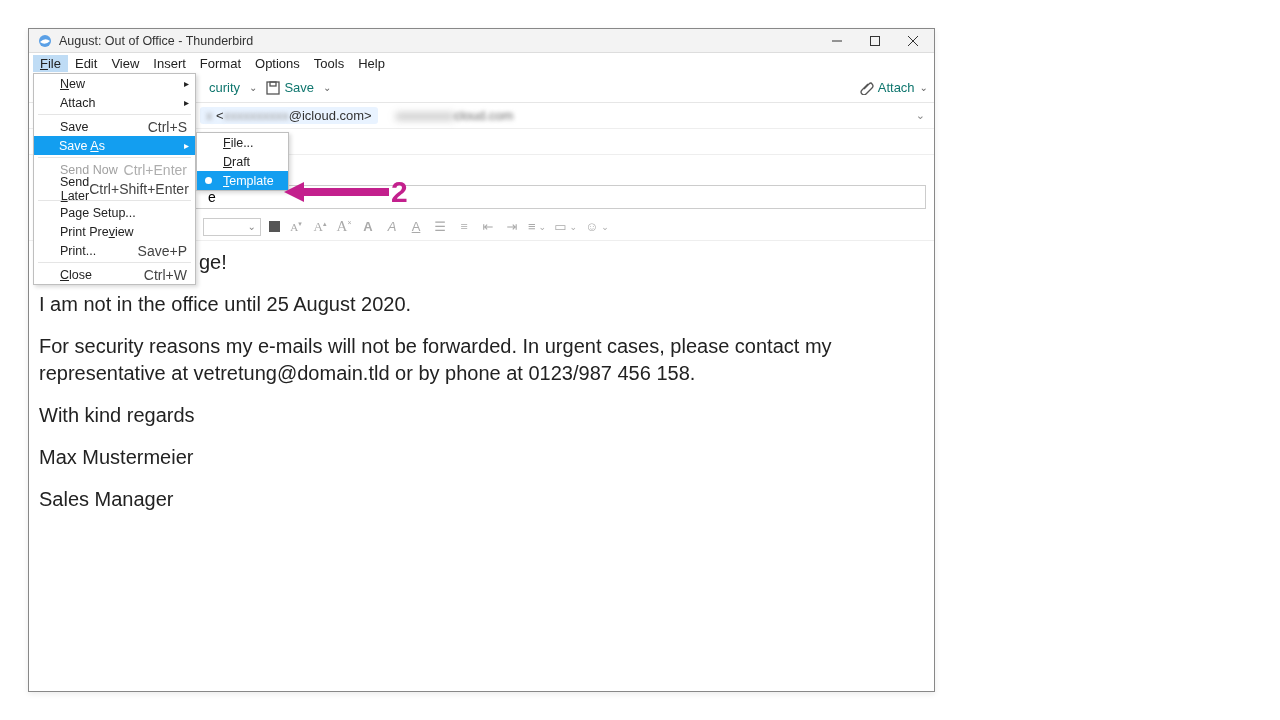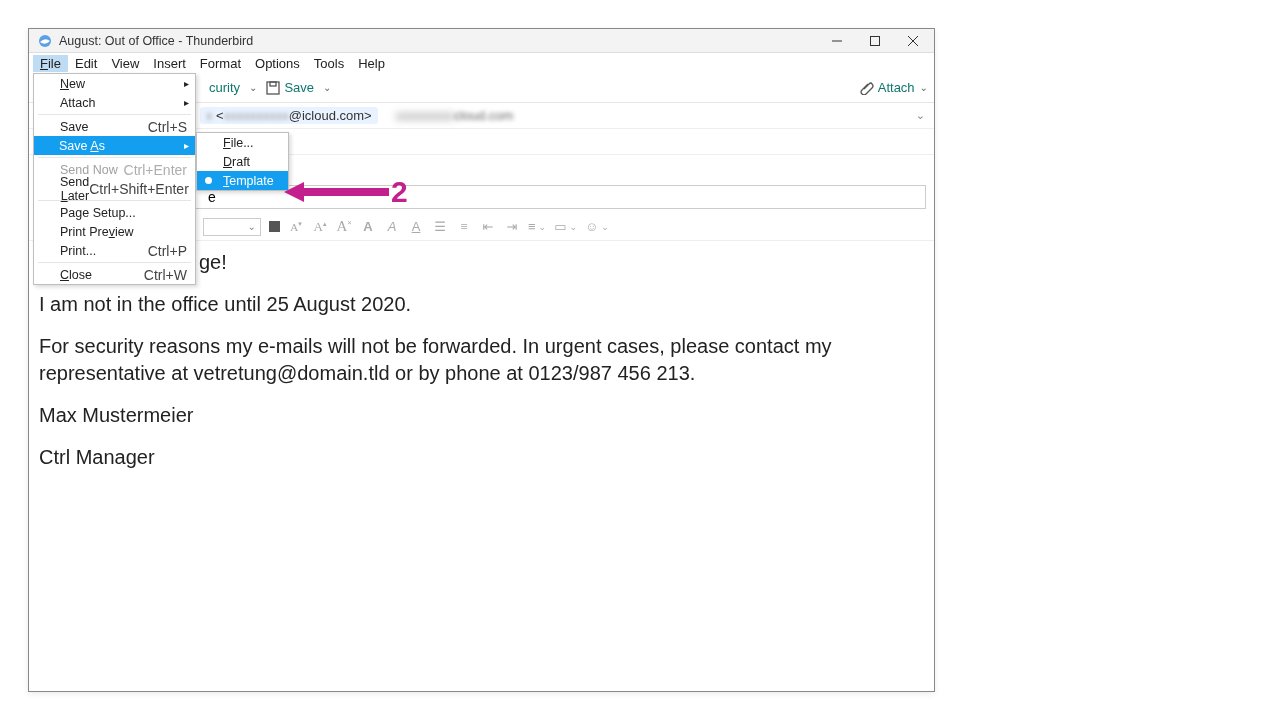--- a/index.html
+++ b/index.html
@@ -175,23 +175,24 @@
       </span>
     <span class="dropbox">
         <span>☺</span>
         <span class="mini-chev">⌄</span>
       </span>
   </div>
 
   <div class="mailbody">
     <p class="first-partial">ge!</p>
     <p>I am not in the office until 25 August 2020.</p>
-    <p>For security reasons my e-mails will not be forwarded. In urgent cases, please contact my representative at vetretung@domain.tld or by phone at 0123/987 456 213.</p>
+    <p>For security reasons my e-mails will not be forwarded. In urgent cases, please contact my representative at vetretung@domain.tld or by phone at 0123/987 456 158.</p>
+    <p>With kind regards</p>
     <p>Max Mustermeier</p>
-    <p>Ctrl Manager</p>
+    <p>Sales Manager</p>
   </div>
 
   <div class="filemenu">
     <div class="mrow">
         <span><span class="underline">N</span>ew</span>
         <span class="sub">▸</span>
       </div>
     <div class="mrow">
         <span>Attach</span>
         <span class="sub">▸</span>
@@ -216,21 +217,21 @@
       </div>
     <div class="sep"></div>
     <div class="mrow">
         <span>Page Setup...</span>
       </div>
     <div class="mrow">
         <span>Print Pre<span class="underline">v</span>iew</span>
       </div>
     <div class="mrow">
         <span>Print...</span>
-        <span class="accel">Ctrl+P</span>
+        <span class="accel">Save+P</span>
       </div>
     <div class="sep"></div>
     <div class="mrow">
         <span><span class="underline">C</span>lose</span>
         <span class="accel">Ctrl+W</span>
       </div>
   </div>
 
   <div class="submenu">
     <div class="srow">

